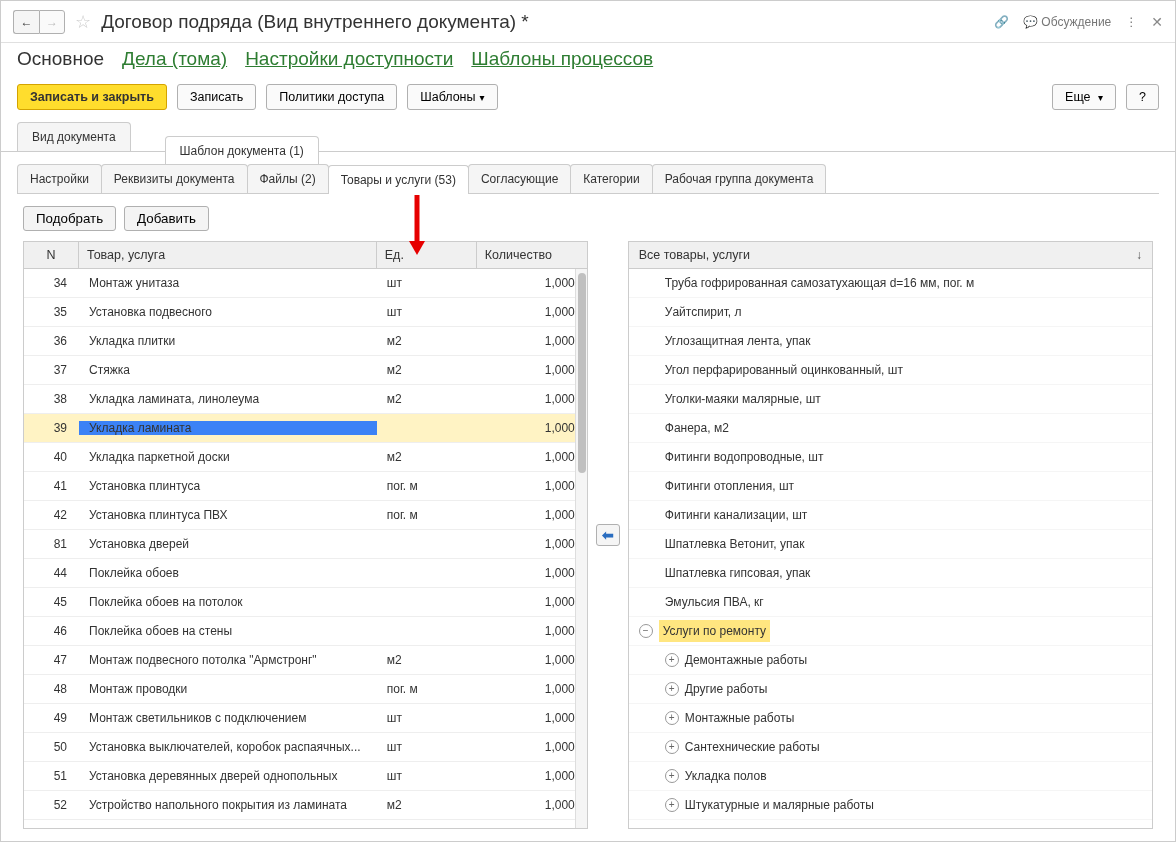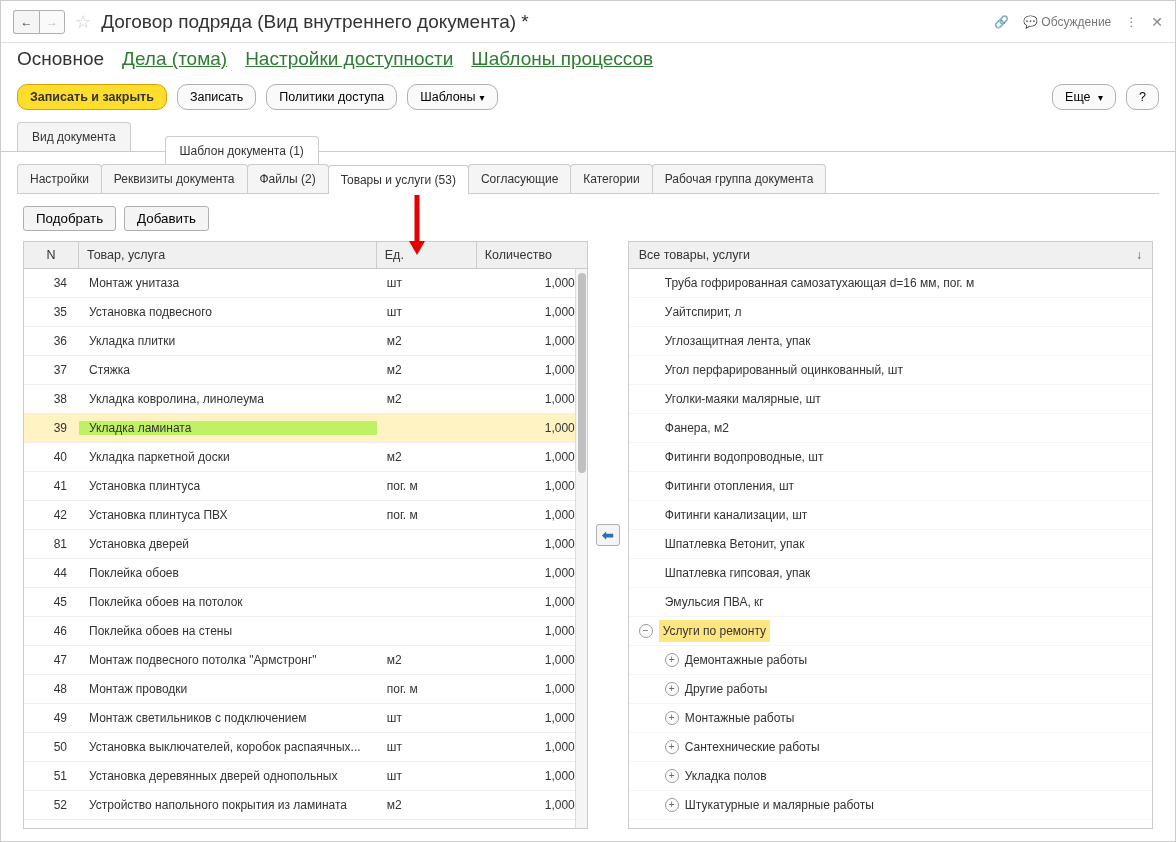--- a/index.html
+++ b/index.html
@@ -26,21 +26,21 @@
   .title-icons span { cursor: pointer; }
   .close-x { font-size: 14px; color: #888; }
 
   .topnav { display: flex; gap: 18px; padding: 5px 16px 10px; font-size: 19px; }
   .topnav a { color: #2e7d32; text-decoration: underline; cursor: pointer; }
   .topnav a.active { color: #333; text-decoration: none; }
 
   .toolbar { display: flex; gap: 10px; padding: 4px 16px 12px; align-items: center; }
   .btn {
     padding: 5px 12px; border: 1px solid #b0b0b0; background: #fafafa; cursor: pointer;
-    border-radius: 10px; font-size: 12.5px; text-align: center;
+    border-radius: 3px; font-size: 12.5px; text-align: center;
   }
   .btn.yellow { background: #ffdd2d; border-color: #d4a300; font-weight: bold; color: #333; }
   .btn .caret { font-size: 10px; margin-left: 4px; }
   .spacer { flex: 1; }
 
   .tabs-l1 { display: flex; padding: 0 16px; border-bottom: 1px solid #ccc; gap: 35px; }
   .tab-l1 {
     padding: 7px 14px; border: 1px solid #ccc; border-bottom: none; margin-right: -1px;
     background: #f5f5f5; cursor: pointer; border-radius: 4px 4px 0 0; position: relative;
   }
@@ -80,21 +80,21 @@
   .gh-ed { width: 100px; }
   .gh-qty { width: 110px; }
   .grid-body { flex: 1; overflow: hidden; position: relative; }
   .grid-row { display: flex; border-bottom: 1px solid #eee; height: 29px; align-items: center; }
   .gc { padding: 0 8px; }
   .gc-n { width: 55px; text-align: right; padding-right: 12px; }
   .gc-name { flex: 1; padding-left: 10px; white-space: nowrap; overflow: hidden; text-overflow: ellipsis; }
   .gc-ed { width: 100px; padding-left: 10px; }
   .gc-qty { width: 110px; text-align: right; padding-right: 12px; }
   .grid-row.selected { background: #fff3c4; }
-  .grid-row.selected .gc-name { background: #bef264; }
+  .grid-row.selected .gc-name { background: #3b82f6; }
   .scroll-track {
     position: absolute; right: -1px; top: 0; bottom: 0; width: 13px; border-left: 1px solid #ddd; background: #f5f5f5;
   }
   .scroll-thumb { position: absolute; left: 2px; right: 2px; top: 4px; height: 200px; background: #c0c0c0; border-radius: 5px; }
 
   .tree-head {
     display: flex; justify-content: space-between; align-items: center; background: #f0f0f0;
     border-bottom: 1px solid #ccc; padding: 6px 10px; font-size: 12.5px;
   }
   .tree-body { flex: 1; overflow: hidden; }
@@ -202,21 +202,21 @@
                 <div class="gc gc-qty">1,000</div>
               </div>
               <div class="grid-row">
                 <div class="gc gc-n">37</div>
                 <div class="gc gc-name">Стяжка</div>
                 <div class="gc gc-ed">м2</div>
                 <div class="gc gc-qty">1,000</div>
               </div>
               <div class="grid-row">
                 <div class="gc gc-n">38</div>
-                <div class="gc gc-name">Укладка ковролина, линолеума</div>
+                <div class="gc gc-name">Укладка ламината, линолеума</div>
                 <div class="gc gc-ed">м2</div>
                 <div class="gc gc-qty">1,000</div>
               </div>
               <div class="grid-row selected">
                 <div class="gc gc-n">39</div>
                 <div class="gc gc-name">Укладка ламината</div>
                 <div class="gc gc-ed"></div>
                 <div class="gc gc-qty">1,000</div>
               </div>
               <div class="grid-row">

